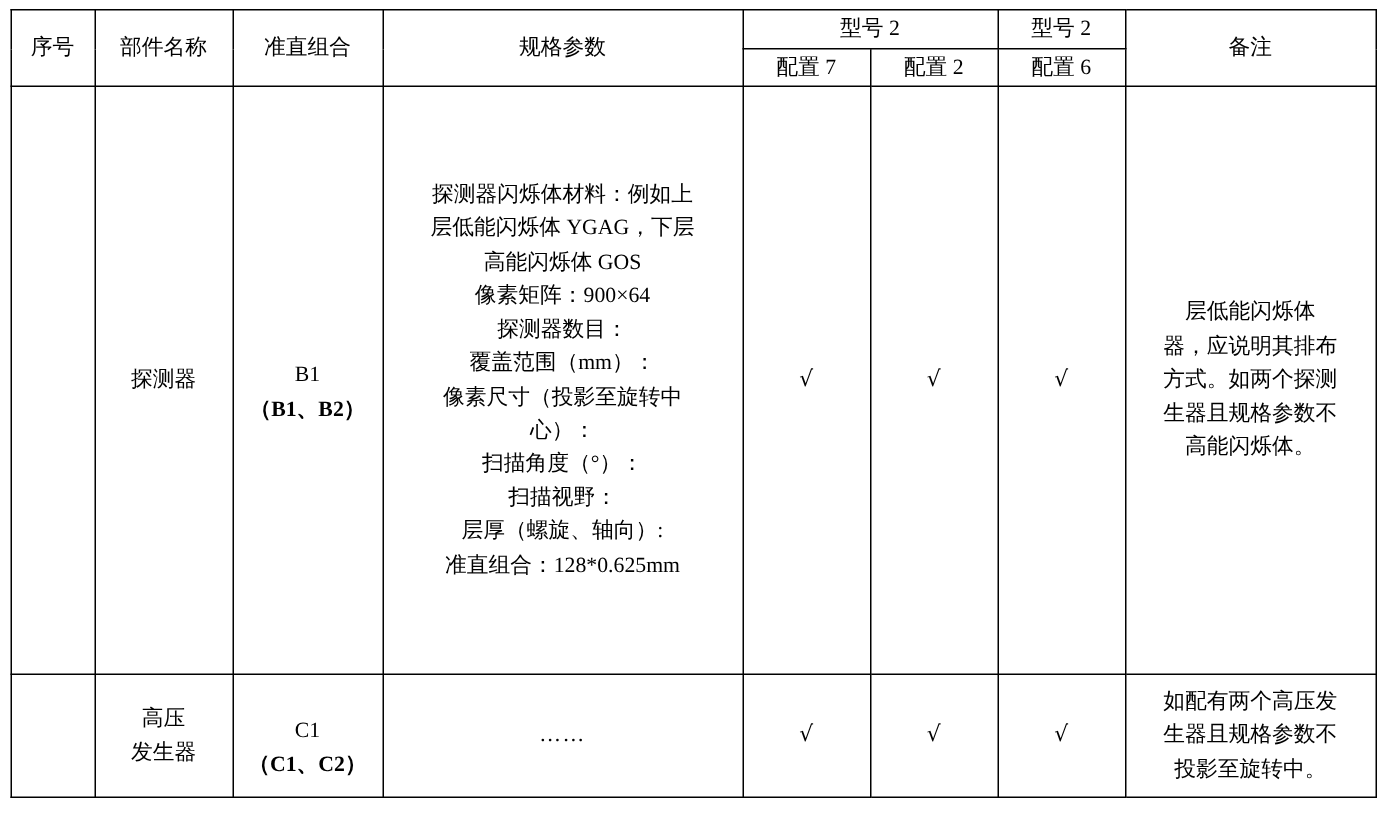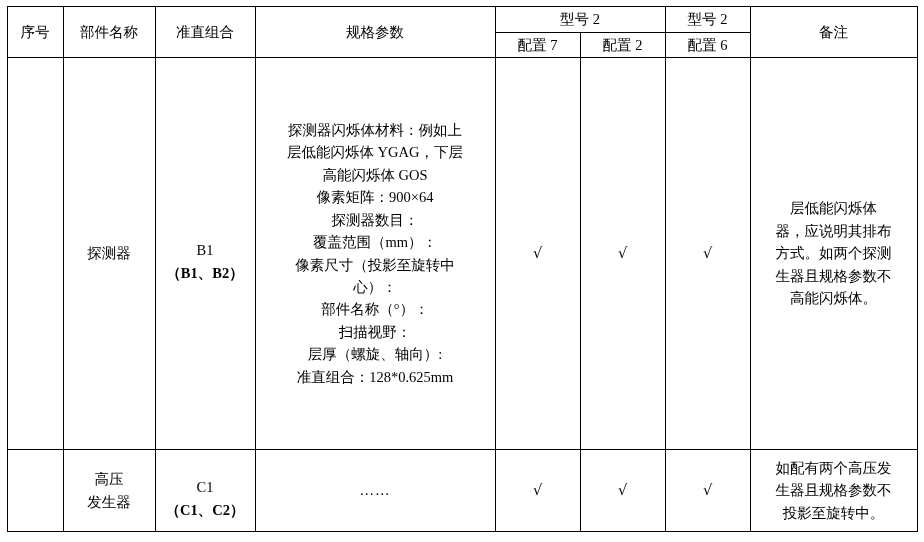--- a/index.html
+++ b/index.html
@@ -130,21 +130,21 @@
         </td>
         <td class="spec-body">
           <div class="ln">探测器闪烁体材料：例如上</div>
           <div class="ln">层低能闪烁体 YGAG，下层</div>
           <div class="ln">高能闪烁体 GOS</div>
           <div class="ln">像素矩阵：900×64</div>
           <div class="ln">探测器数目：</div>
           <div class="ln">覆盖范围（mm）：</div>
           <div class="ln">像素尺寸（投影至旋转中</div>
           <div class="ln">心）：</div>
-          <div class="ln">部件名称（°）：</div>
+          <div class="ln">扫描角度（°）：</div>
           <div class="ln">扫描视野：</div>
           <div class="ln">层厚（螺旋、轴向）:</div>
           <div class="ln">准直组合：128*0.625mm</div>
         </td>
         <td class="cell-center check">√</td>
         <td class="cell-center check">√</td>
         <td class="cell-center check">√</td>
         <td class="note-cell">
           <div>层低能闪烁体</div>
           <div>器，应说明其排布</div>

